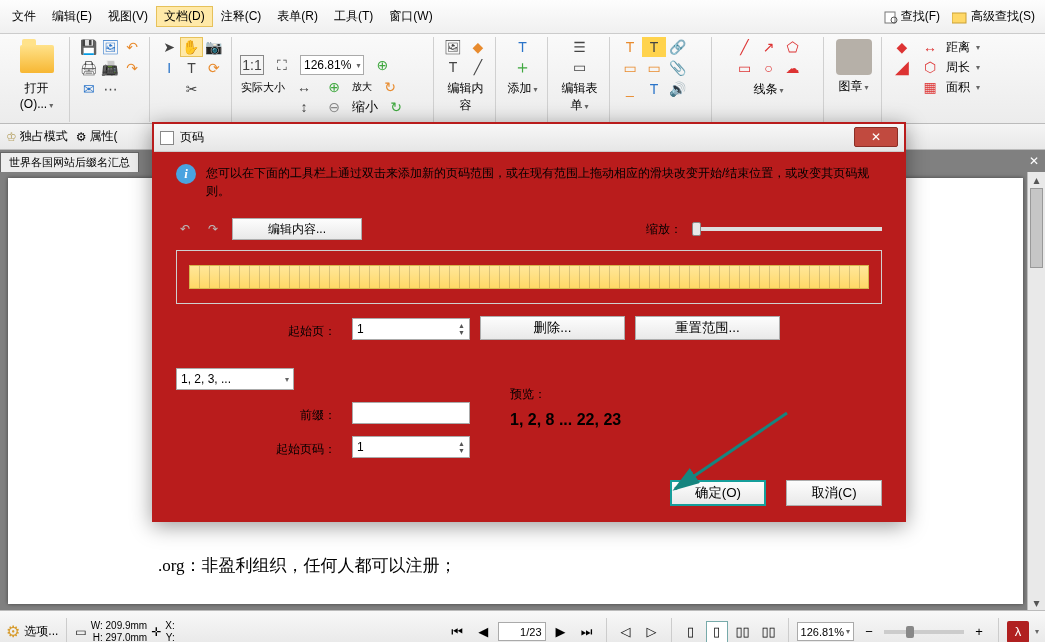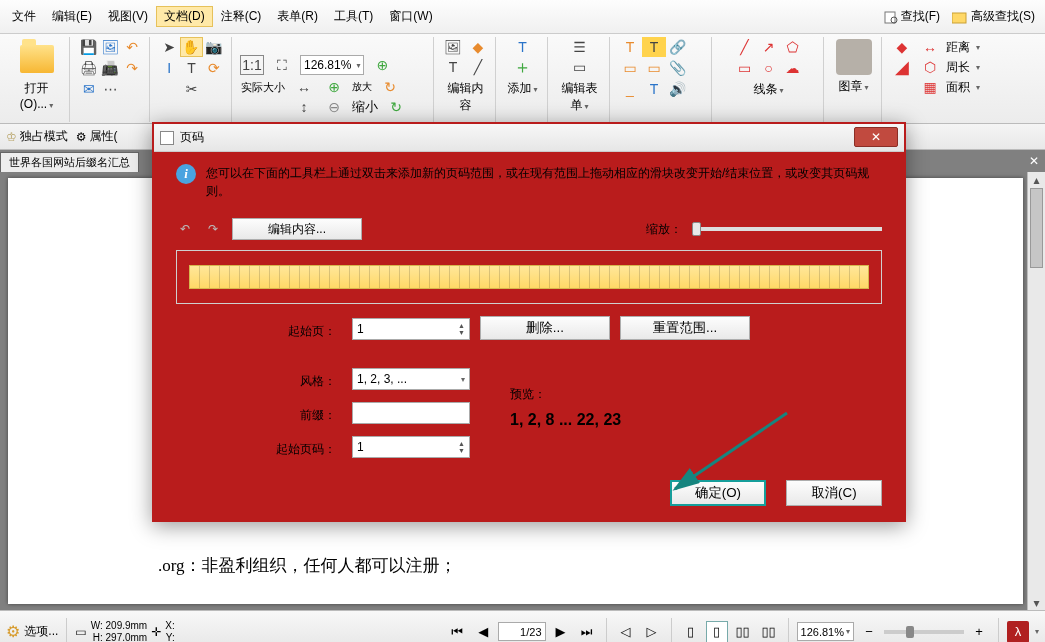--- a/index.html
+++ b/index.html
@@ -55,21 +55,21 @@
   .info-icon{ width:20px; height:20px; background:#4aa3e0; border-radius:50%; color:#fff; display:flex; align-items:center; justify-content:center; font:italic bold 13px Georgia; flex:none;}
   .dlg-info p{ font-size:12px; line-height:1.5;}
   .toolbar-row{ margin-top:18px; display:flex; align-items:center; gap:10px;}
   .undo-ico{ width:18px; color:#bbb; text-align:center;}
   .addbtn{ width:130px; height:22px; border:1px solid #adadad; background:linear-gradient(#fdfdfd,#e9e9e9); font-size:12px;}
   .ruler-wrap{ margin-top:10px; border:1px solid #cfcfcf; padding:14px 12px;}
   .ruler{ height:24px; background:linear-gradient(#ffe79a,#ffd867); border:1px solid #d6b74e; position:relative;}
   .ruler::after{ content:""; position:absolute; inset:0; background:repeating-linear-gradient(90deg, transparent 0 9px, rgba(0,0,0,0.15) 9px 10px);}
   .flabel{ text-align:right; padding-right:6px;}
   .finput{ border:1px solid #aaa; background:#fff; height:22px; width:118px; padding:0 4px; display:flex; align-items:center; justify-content:space-between;}
-  .fbtn{ width:130px; height:24px; border:1px solid #adadad; background:linear-gradient(#fdfdfd,#e9e9e9);}
+  .fbtn{ width:145px; height:24px; border:1px solid #adadad; background:linear-gradient(#fdfdfd,#e9e9e9);}
   .dlg-buttons{ display:flex; justify-content:flex-end; gap:20px; margin-top:22px;}
   .okbtn{ width:96px; height:26px; border:2px solid #169e9b; background:linear-gradient(#fdfdfd,#e9e9e9);}
   .cancelbtn{ width:96px; height:26px; border:1px solid #adadad; background:linear-gradient(#fdfdfd,#e9e9e9);}
   .formrow{ display:flex; align-items:flex-end; gap:10px; margin-top:12px;}
   .spin{ display:flex; flex-direction:column; font-size:7px; line-height:7px; color:#555;}
 
   
   .arrow{ position:absolute; left:511px; top:285px; pointer-events:none;}
 
   
@@ -381,21 +381,20 @@
             <span>▼</span>
           </div>
         </div>
       <button class="fbtn">删除...</button>
       <button class="fbtn">重置范围...</button>
     </div>
 
     <div style="display:flex; gap:40px; margin-top:16px">
       <div>
         <div class="formrow">
-          <div class="flabel" style="width:166px">风格：</div>
           <div class="finput">
               <span>1, 2, 3, ...</span>
               <span class="dd">▾</span>
             </div>
         </div>
         <div class="formrow">
           <div class="flabel" style="width:166px">前缀：</div>
           <div class="finput">
               <span></span>
             </div>

